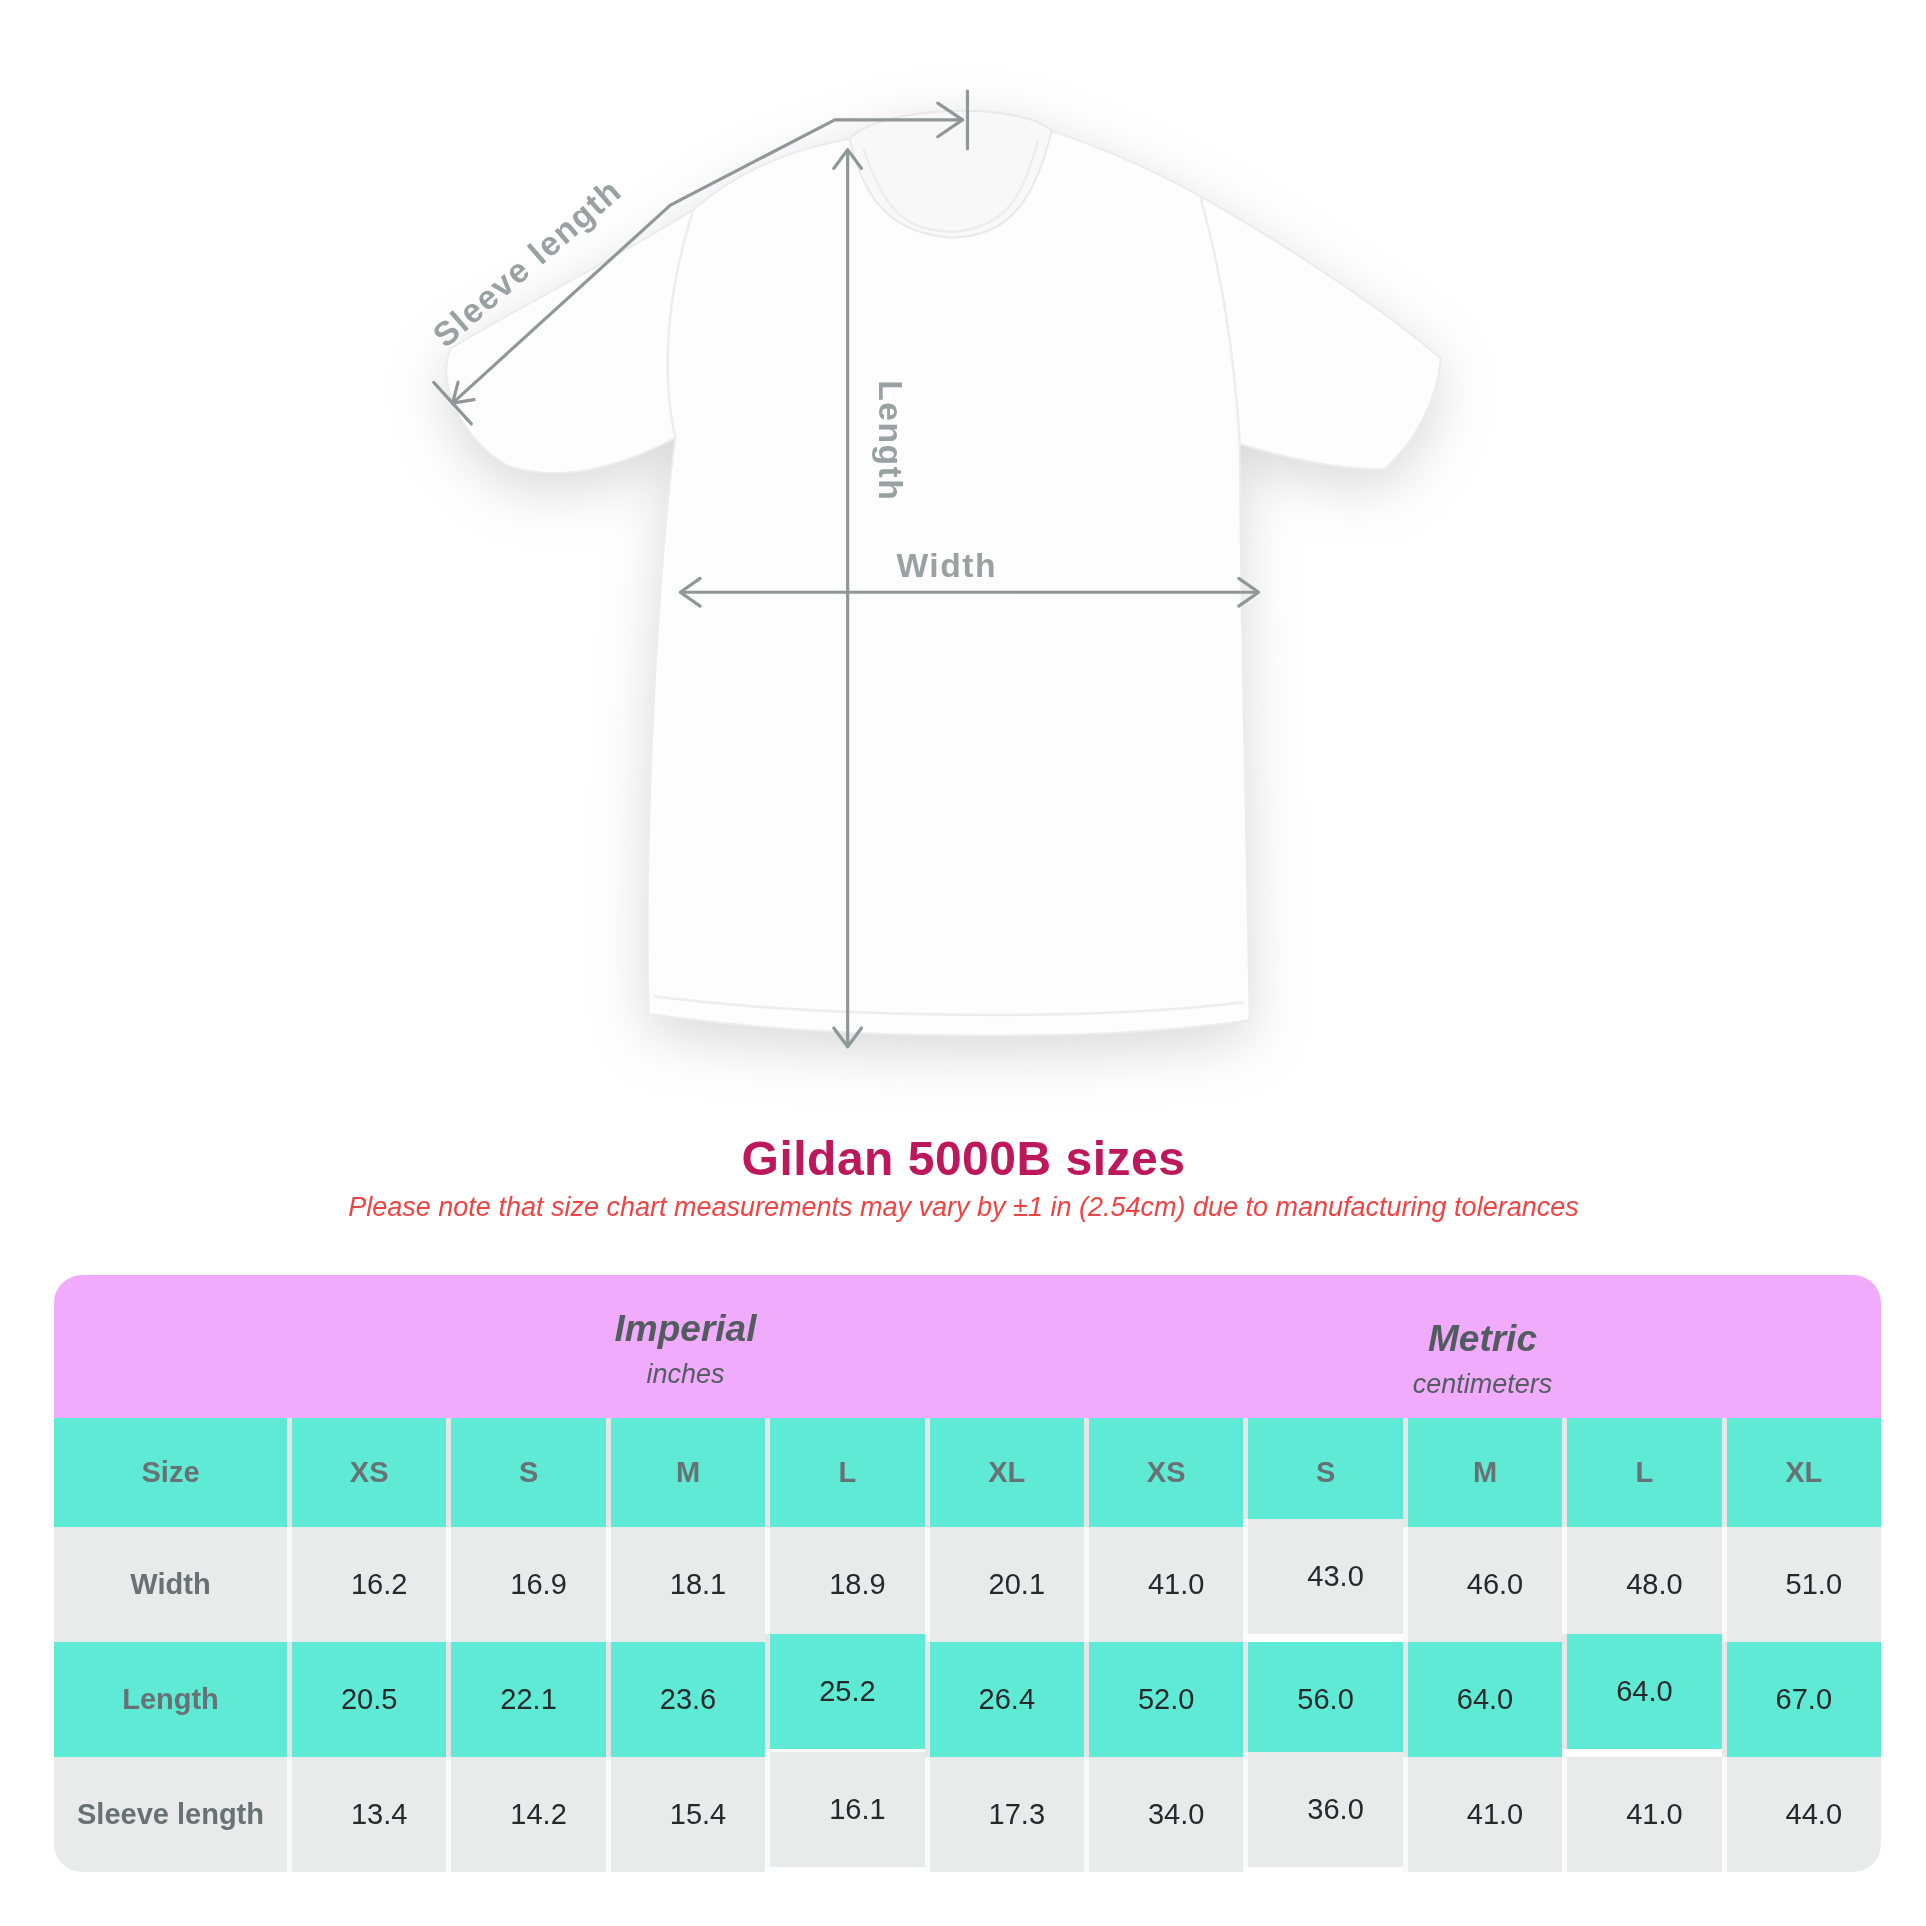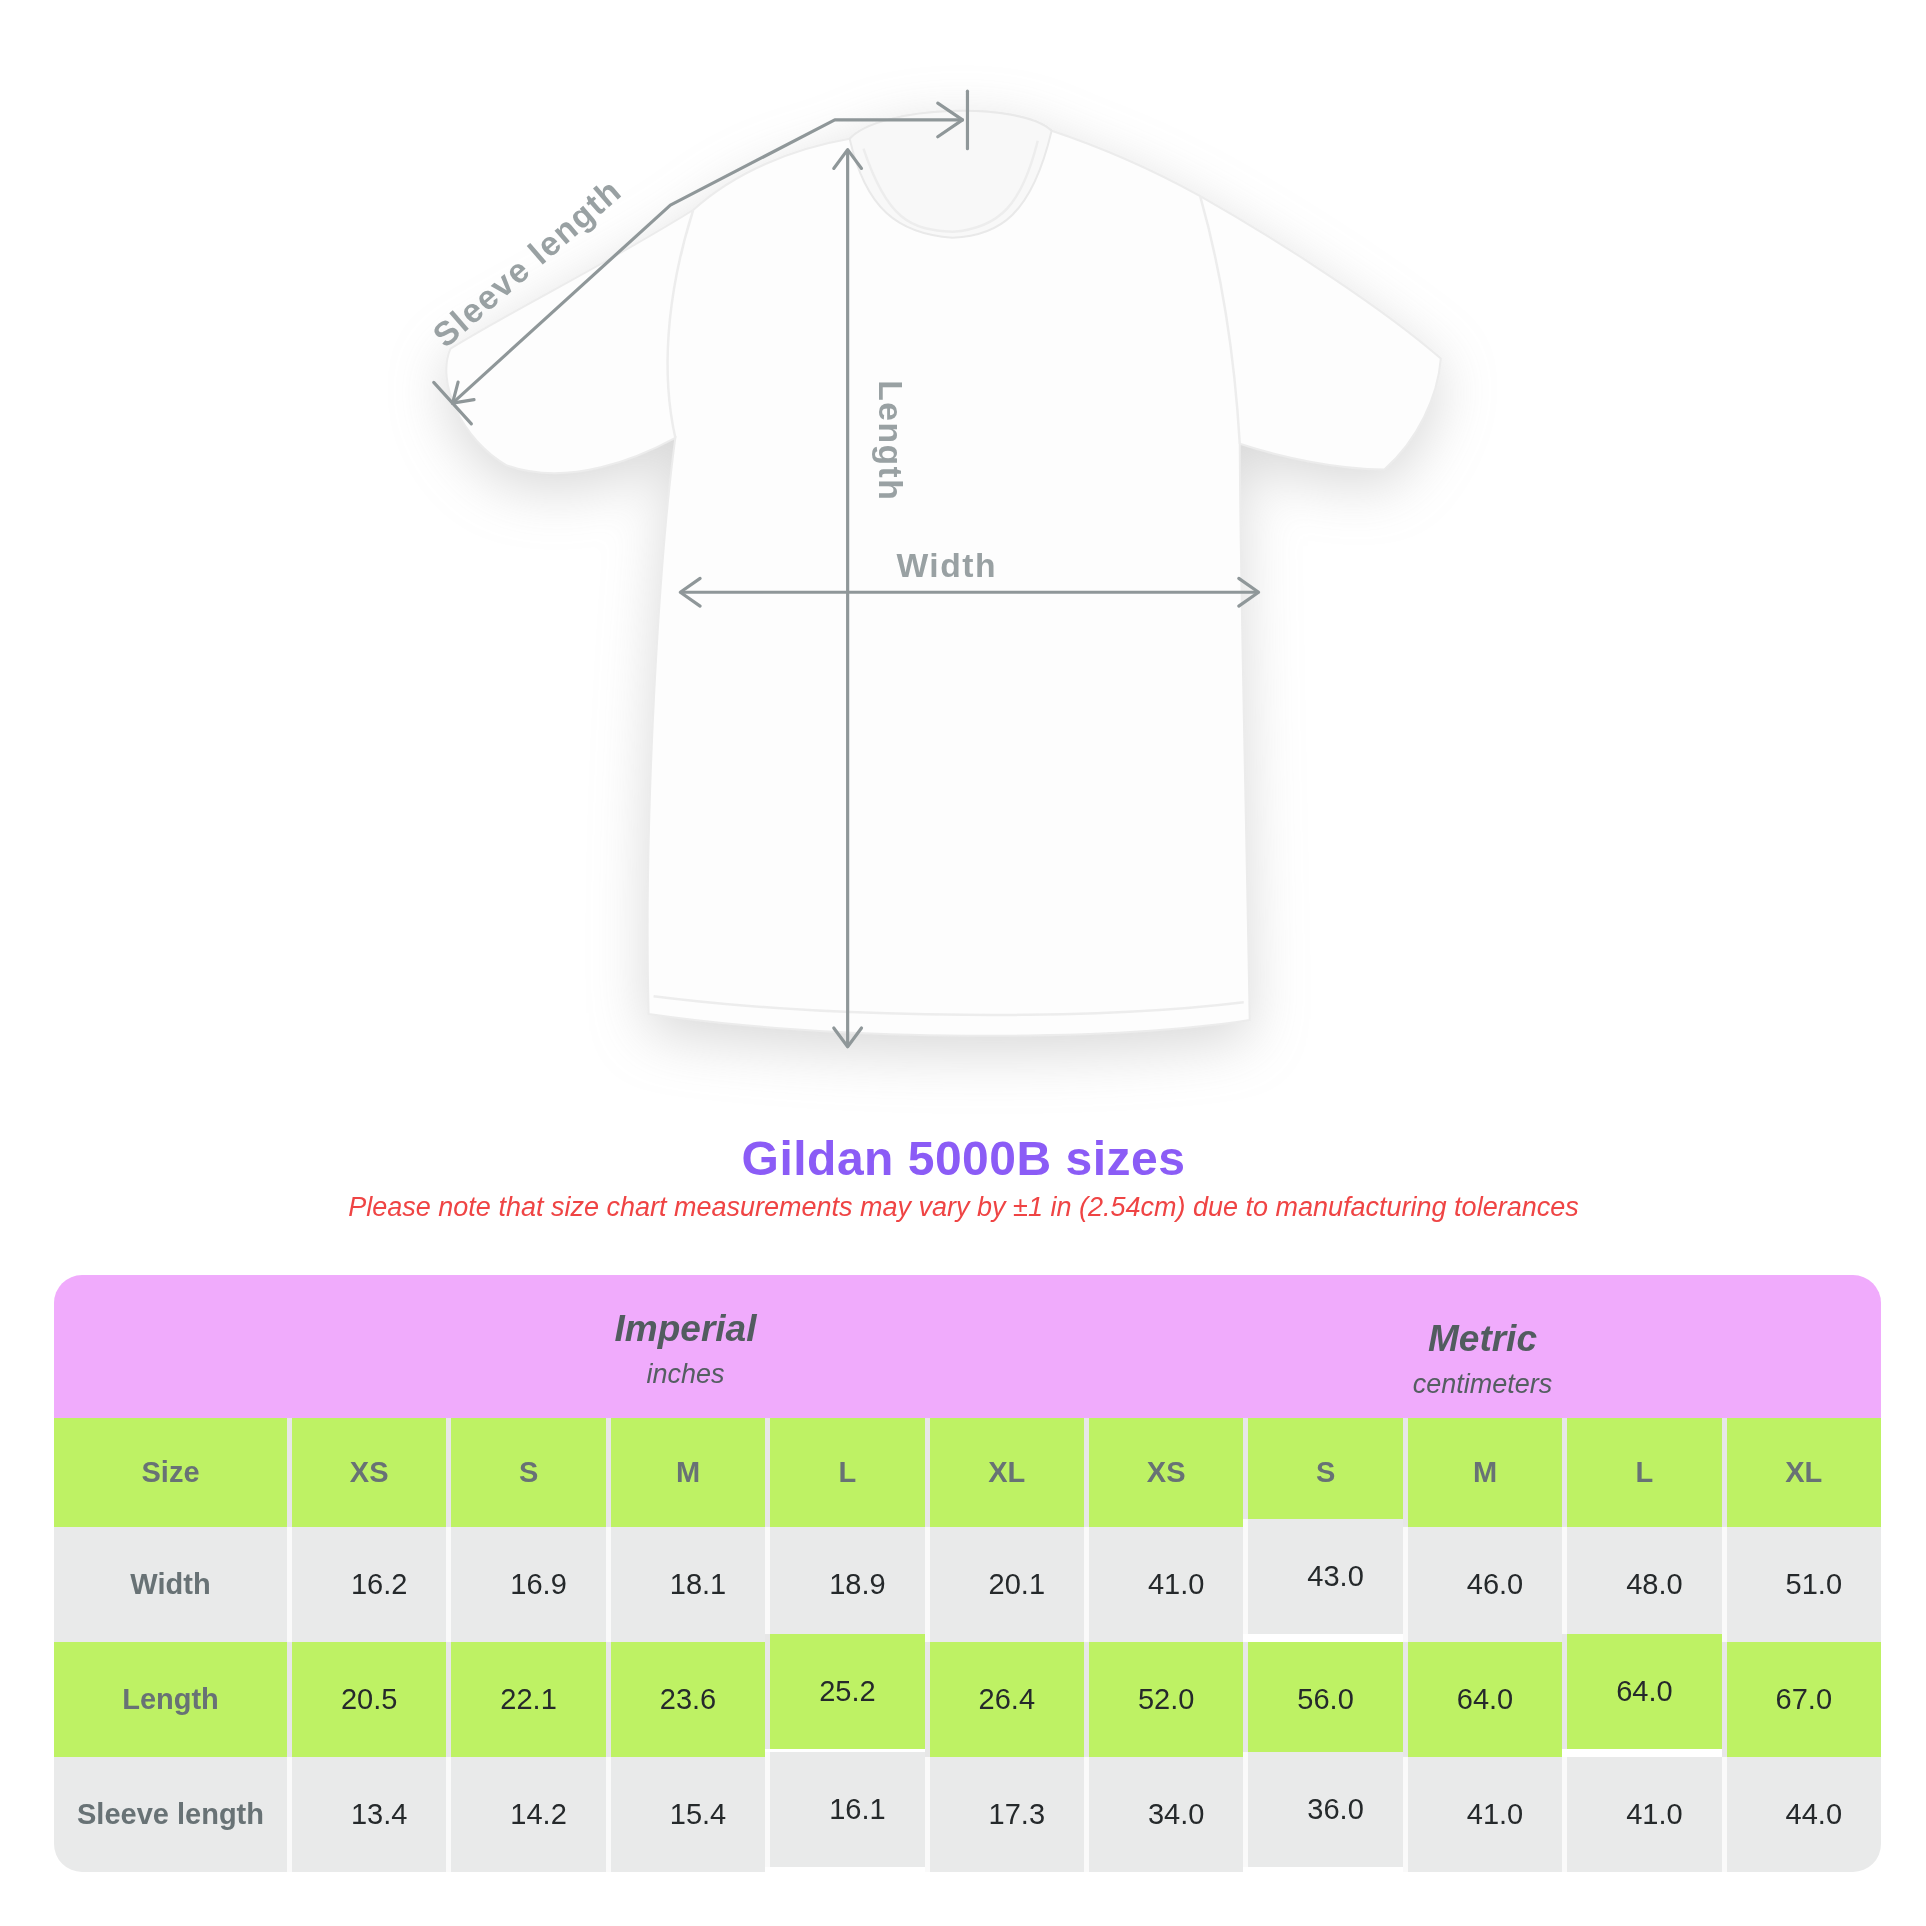--- a/index.html
+++ b/index.html
@@ -15,38 +15,38 @@
   .shirt-detail{fill:none;stroke:#ededed;stroke-width:2.5;}
   .collar{fill:#f8f8f8;stroke:#e9e9e9;stroke-width:2;}
   .measure{fill:none;stroke:#8f9799;stroke-width:3.2;stroke-linecap:round;stroke-linejoin:round;}
   .measure-label{
     font-family:"Liberation Sans","DejaVu Sans",sans-serif;
     font-size:34px;font-weight:bold;fill:#99a1a3;letter-spacing:1.5px;
   }
   
   .page-title{
     position:absolute;left:0;top:1131px;width:1927px;text-align:center;
-    font-size:48px;font-weight:bold;color:#8b5cf6;letter-spacing:0.5px;
+    font-size:48px;font-weight:bold;color:#be185d;letter-spacing:0.5px;
   }
   .page-note{
     position:absolute;left:0;top:1192px;width:1927px;text-align:center;
     font-size:27px;font-style:italic;color:#ef4444;
   }
   
   .size-table{position:absolute;left:54px;top:1275px;width:1827px;}
   .grid{display:grid;grid-template-columns:233px repeat(10,1fr);}
   .band{height:143px;background:#f0abfc;border-radius:28px 28px 0 0;}
   .band-group{display:flex;flex-direction:column;align-items:center;justify-content:center;gap:9px;padding-top:4px;}
   .band-group.imperial{grid-column:2 / span 5;}
   .band-group.metric{grid-column:7 / span 5;margin-top:20px;}
   .unit-name{font-size:37px;font-weight:bold;font-style:italic;color:#525c5f;}
   .unit-sub{font-size:27px;font-style:italic;color:#545e61;}
   .trow{height:115px;}
   .trow.size-row{height:109px;}
-  .cell{display:flex;align-items:center;justify-content:center;background:#bef264;}
+  .cell{display:flex;align-items:center;justify-content:center;background:#5eead4;}
   .trow .cell + .cell{border-left:5px solid #e7e7e7;}
   .trow.gray .cell{background:#e9eaea;}
   .trow.gray .cell + .cell{border-left-color:#fafafa;padding-left:20px;}
   .trow.last .cell:first-child{border-radius:0 0 0 28px;}
   .trow.last .cell:last-child{border-radius:0 0 28px 0;}
   .head-label,.row-label{font-size:29px;font-weight:bold;color:#687275;}
   .num{font-size:29px;color:#25292b;}
   .raise{transform:translateY(-8px);}
   .raise-sm{transform:translateY(-5px);}
 </style>

